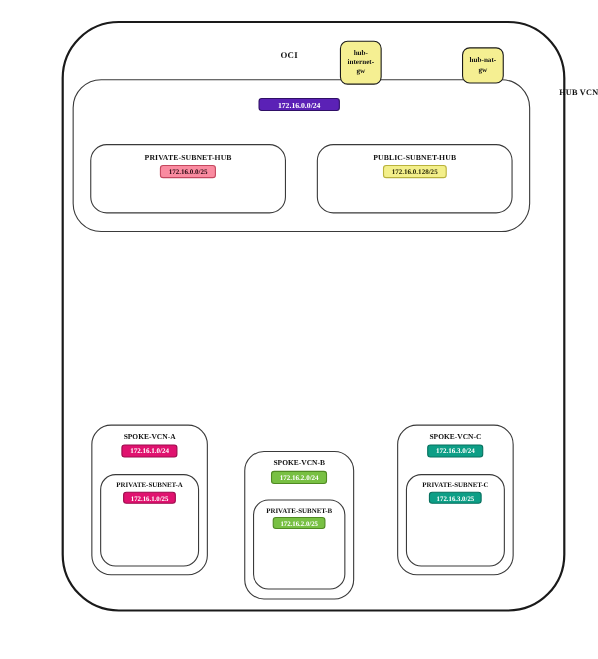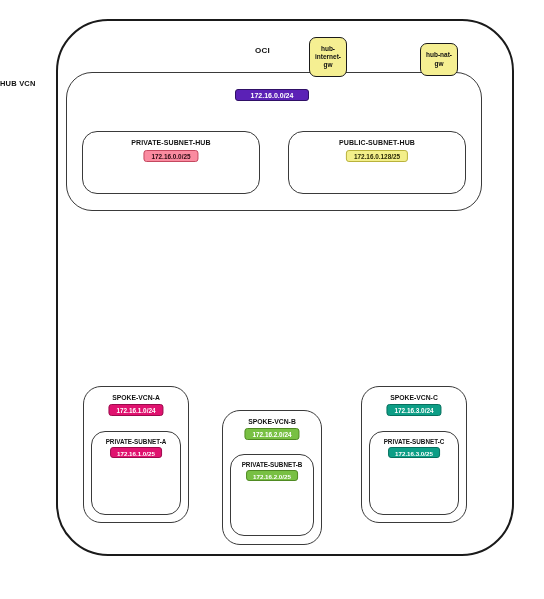--- a/index.html
+++ b/index.html
@@ -13,20 +13,21 @@
     position: relative;
     font-family: "Liberation Sans", sans-serif;
     overflow: hidden;
   }
 
   #canvas {
     position: absolute;
     left: 0; top: 0;
     width: 544px;
     height: 599px;
+    font-family: Liberation Serif, serif;
   }
 
   
   .oci-boundary {
     position: absolute;
     left: 56px;
     top: 19px;
     width: 458px;
     height: 537px;
     border: 2.4px solid #1a1a1a;
@@ -55,21 +56,21 @@
     border: 1.2px solid #3a3a3a;
     border-radius: 26px;
     box-sizing: border-box;
     background: transparent;
   }
   .hub-vcn-label {
     position: absolute;
     left: 0;
     top: 79px;
     width: 544px;
-    text-align: left;
+    text-align: right;
     font-size: 7.5px;
     font-weight: bold;
     color: #111111;
     letter-spacing: 0.2px;
   }
   .hub-vcn-cidr {
     position: absolute;
     left: 235px;
     top: 89px;
     width: 74px;

